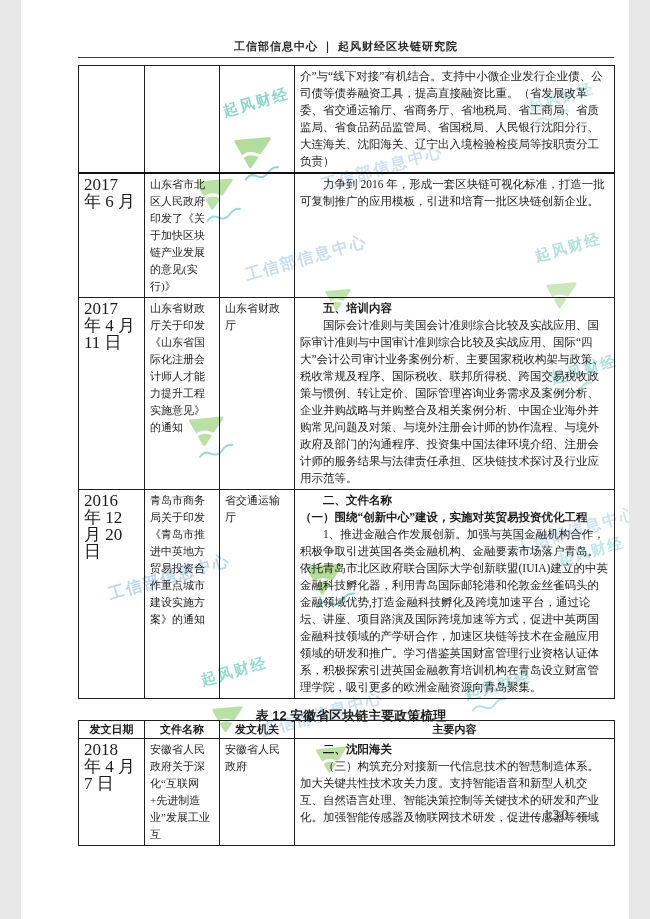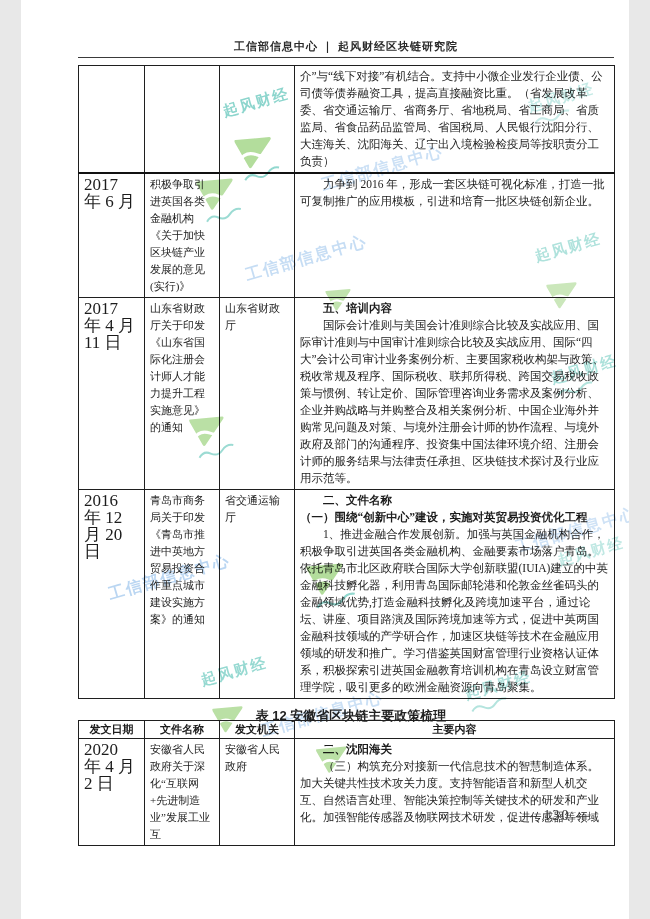--- a/index.html
+++ b/index.html
@@ -99,21 +99,21 @@
       <tr>
         <td class="c-date"></td>
         <td class="c-name"></td>
         <td class="c-agency"></td>
         <td>
           <p>介”与“线下对接”有机结合。支持中小微企业发行企业债、公司债等债券融资工具，提高直接融资比重。（省发展改革委、省交通运输厅、省商务厅、省地税局、省工商局、省质监局、省食品药品监管局、省国税局、人民银行沈阳分行、大连海关、沈阳海关、辽宁出入境检验检疫局等按职责分工负责）</p>
         </td>
       </tr>
       <tr class="thick-top">
         <td class="c-date">2017 年 6 月</td>
-        <td class="c-name">积极争取引进英国各类金融机构《关于加快区块链产业发展的意见(实行)》</td>
+        <td class="c-name">山东省市北区人民政府印发了《关于加快区块链产业发展的意见(实行)》</td>
         <td class="c-agency"></td>
         <td>
           <p class="ind">力争到 2016 年，形成一套区块链可视化标准，打造一批可复制推广的应用模板，引进和培育一批区块链创新企业。</p>
         </td>
       </tr>
       <tr>
         <td class="c-date">2017 年 4 月 11 日</td>
         <td class="c-name">山东省财政厅关于印发《山东省国际化注册会计师人才能力提升工程实施意见》的通知</td>
         <td class="c-agency">山东省财政厅</td>
         <td>
@@ -146,21 +146,21 @@
     <thead>
       <tr>
         <th>发文日期</th>
         <th>文件名称</th>
         <th>发文机关</th>
         <th>主要内容</th>
       </tr>
     </thead>
     <tbody>
       <tr>
-        <td class="c-date">2020 年 4 月 2 日</td>
+        <td class="c-date">2018 年 4 月 7 日</td>
         <td class="c-name">安徽省人民政府关于深化“互联网+先进制造业”发展工业互</td>
         <td class="c-agency">安徽省人民政府</td>
         <td>
           <p class="hd">二、沈阳海关</p>
           <p class="ind">（三）构筑充分对接新一代信息技术的智慧制造体系。加大关键共性技术攻关力度。支持智能语音和新型人机交互、自然语言处理、智能决策控制等关键技术的研发和产业化。加强智能传感器及物联网技术研发，促进传感器等领域</p>
         </td>
       </tr>
     </tbody>
   </table>
 

